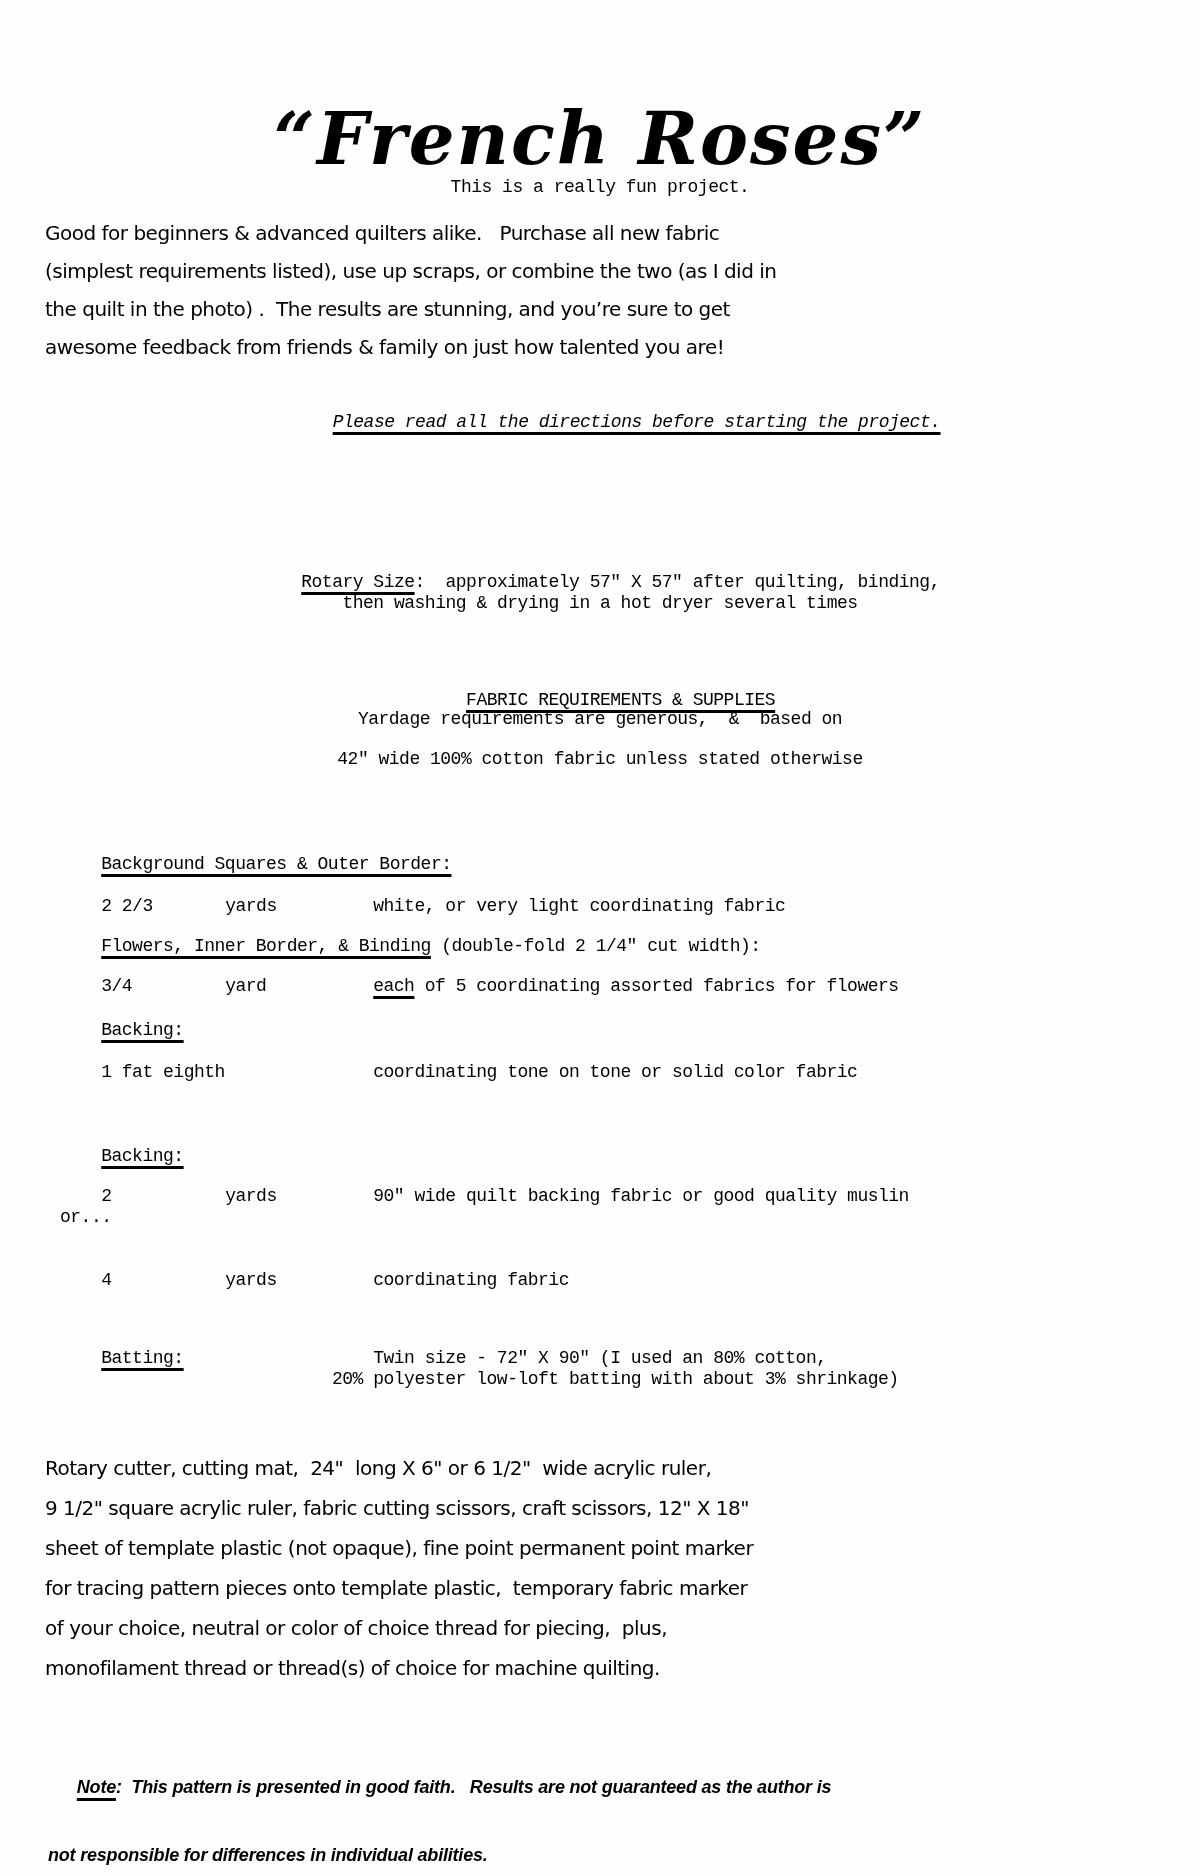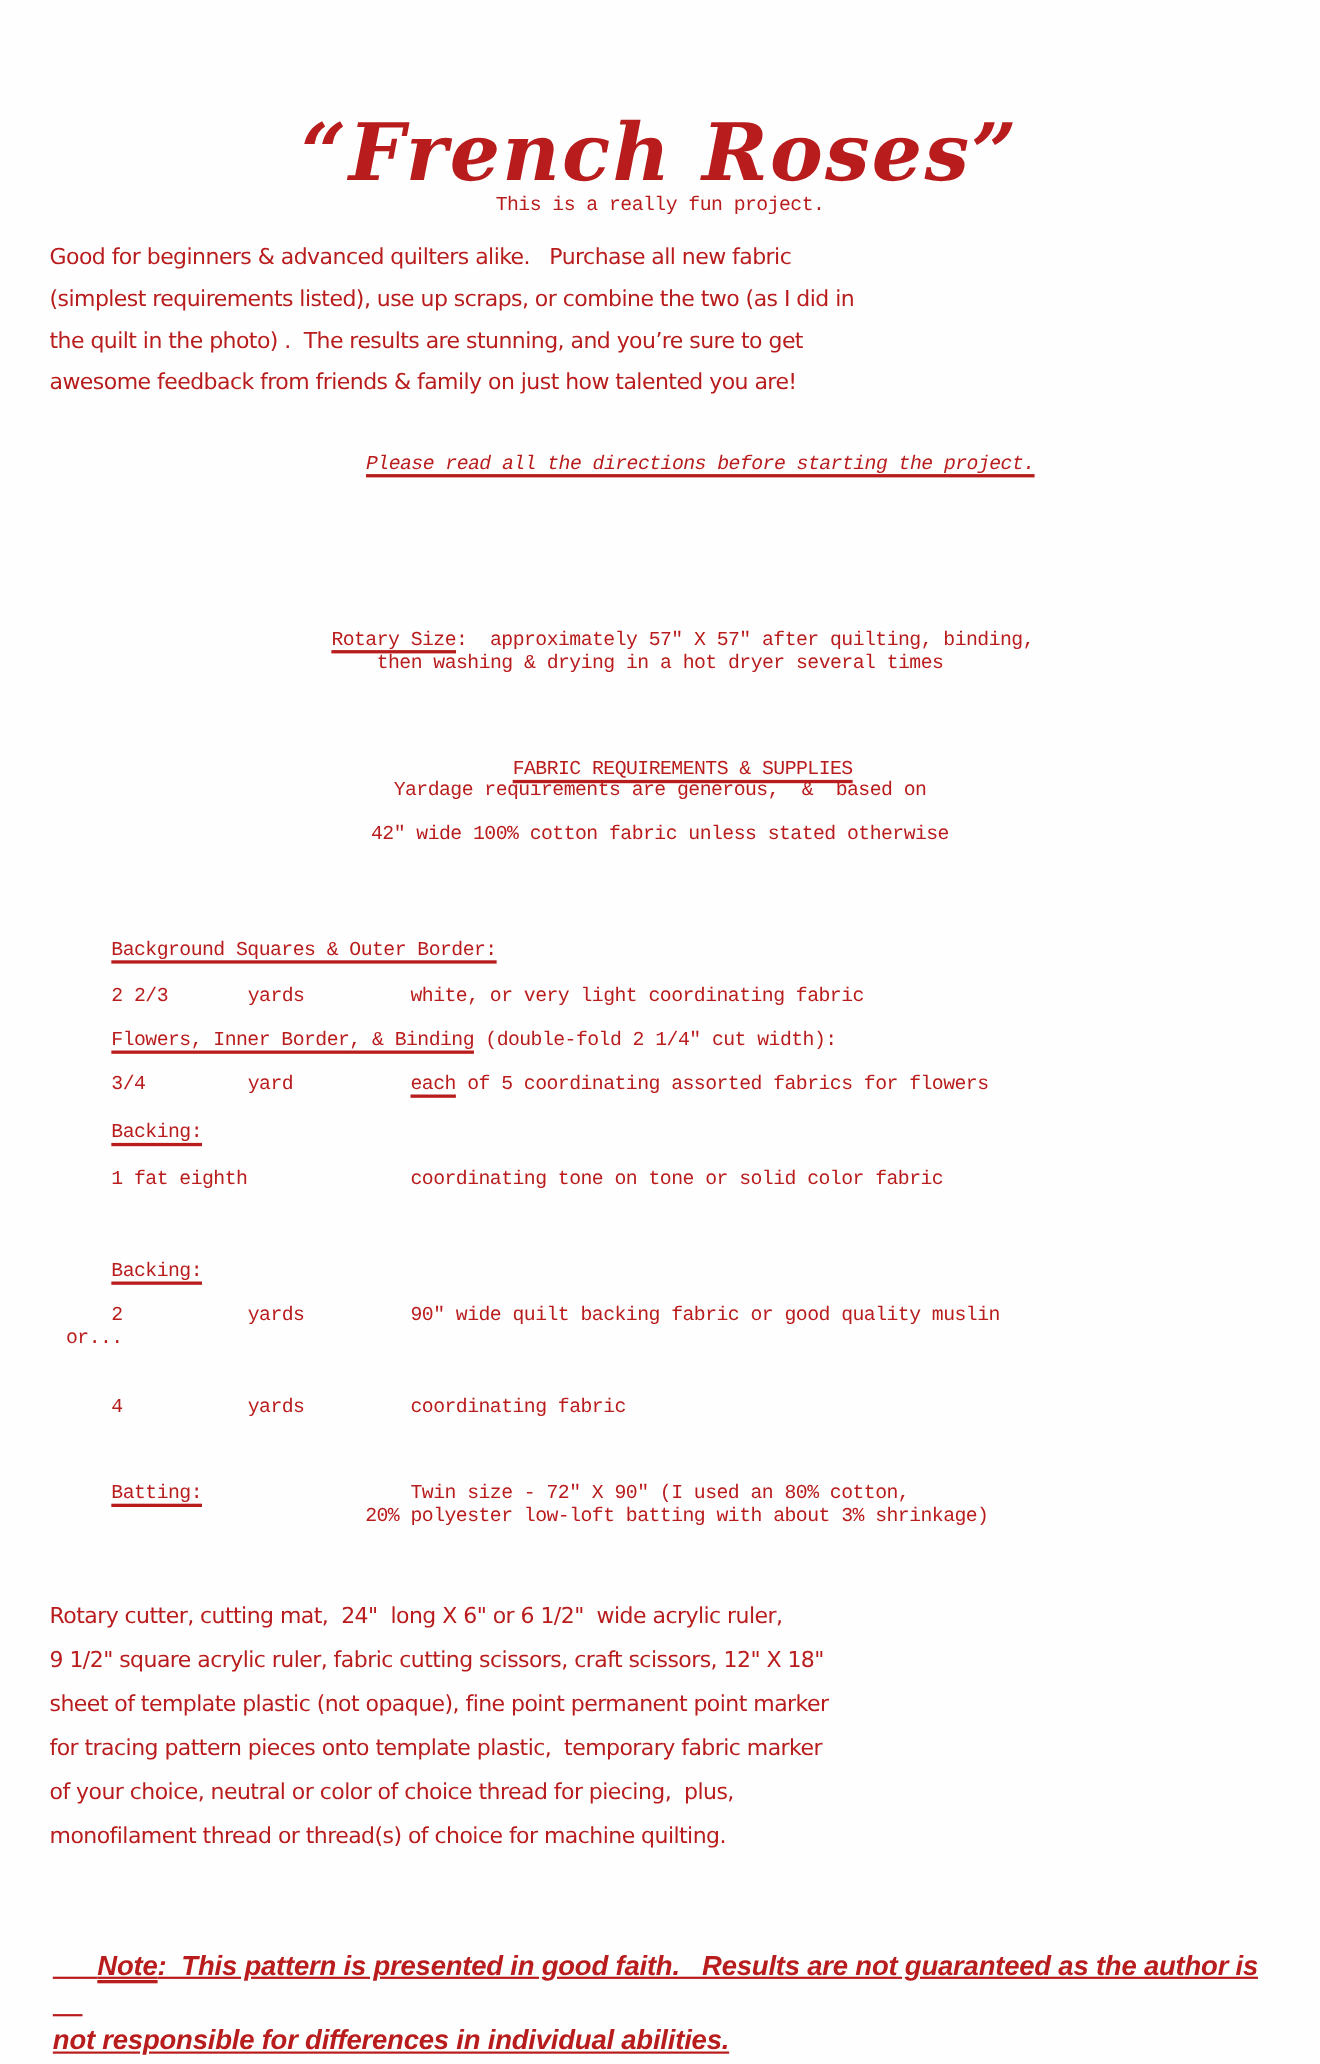--- a/index.html
+++ b/index.html
@@ -3,21 +3,21 @@
 <meta charset="utf-8">
 <style>
   html, body { margin: 0; padding: 0; background: #ffffff; }
   .page {
     position: relative;
     width: 1200px;
     height: 1876px;
     margin: 0 auto;
     background: #fefefe;
     font-family: "DejaVu Sans", sans-serif;
-    color: #b91c1c;
+    color: #000000;
     overflow: hidden;
   }
   .line {
     position: absolute;
     white-space: pre;
     font-size: 18px;
     letter-spacing: -0.5px;
     line-height: 1.3;
     font-family: Liberation Mono, monospace;
   }
@@ -43,23 +43,22 @@
   .para > div { white-space: pre; font-size: 20px; letter-spacing: -0.5px; line-height: 38px; }
   .supplies > div { line-height: 40px; }
   .amt  { display: inline-block; min-width: 124px; }
   .unit { display: inline-block; min-width: 148px; }
   .amtwide { display: inline-block; min-width: 272px; }
   .note {
     position: absolute;
     font-family: "Liberation Sans", sans-serif;
     font-style: italic;
     font-weight: 600;
-    font-size: 25px;
+    font-size: 18px;
     letter-spacing: -0.2px;
-    text-decoration: underline;
   }
   .note > div { white-space: pre; line-height: 34px; }
 </style>
 </head>
 <body>
 
 <div class="page">
 
   <h1 class="title">“French Roses”</h1>
 

